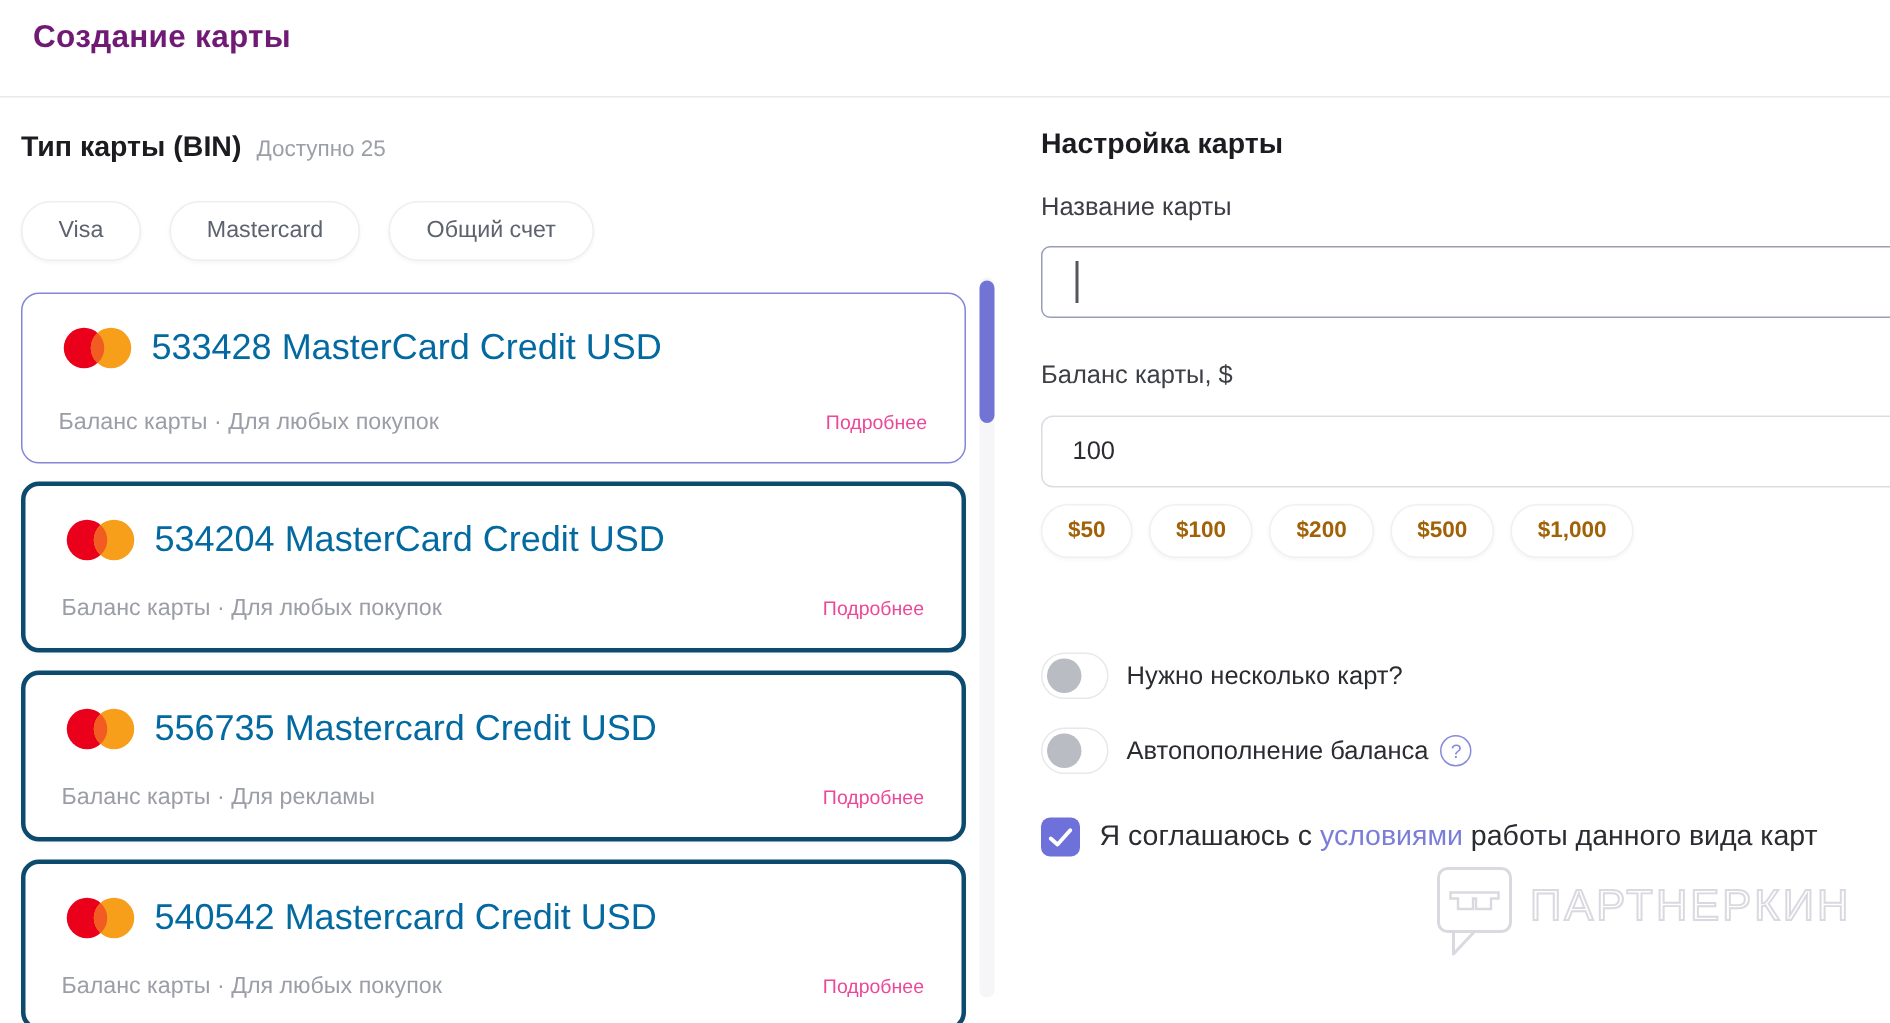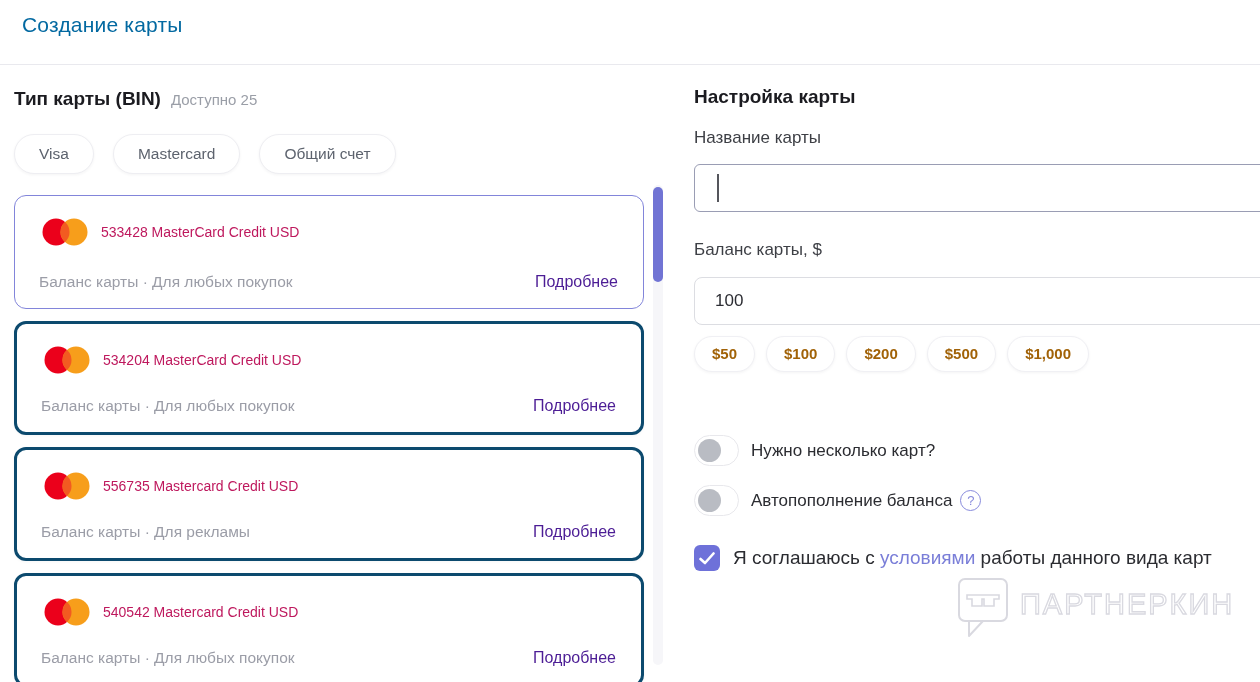--- a/index.html
+++ b/index.html
@@ -8,21 +8,21 @@
     font-family: "Liberation Sans", "DejaVu Sans", sans-serif;
     background: #ffffff;
     color: #222228;
     overflow: hidden;
   }
   .canvas { position: relative; width: 1260px; height: 682px; overflow: hidden; background:#fff; }
 
   
   .page-title {
     position: absolute; left: 22px; top: 13px;
-    font-size: 21px; font-weight: normal; color: #0369a1; letter-spacing: .2px;
+    font-size: 21px; font-weight: bold; color: #701a75; letter-spacing: .2px;
   }
   .header-divider {
     position: absolute; left: 0; top: 64px; width: 1260px; height: 1px; background: #e9e9ee;
   }
 
   
   .left-panel { position: absolute; left: 14px; top: 80px; width: 630px; }
   .section-head { display: flex; align-items: baseline; gap: 10px; margin-top: 8px; }
   .section-title { font-size: 19px; font-weight: bold; color: #1b1b20; }
   .section-sub { font-size: 15px; color: #9a9ea7; }
@@ -40,24 +40,24 @@
     width: 630px; height: 114px; margin-bottom: 12px;
     border: 3px solid #0c4a6e; border-radius: 12px; background: #fff;
     box-shadow: 0 1px 3px rgba(40,40,60,.04);
     padding: 20px 25px 17px 24px;
     display: flex; flex-direction: column; justify-content: space-between;
     cursor: pointer;
   }
   .bin-card--selected { border: 1.5px solid #8285da; box-shadow: none; }
   .card-top { display: flex; align-items: center; }
   .mc-logo { width: 46px; height: 32px; margin-left: 3px; flex: 0 0 auto; }
-  .card-title { font-size: 14px; color: #be185d; margin-left: 13px; white-space: nowrap; }
+  .card-title { font-size: 24px; color: #0369a1; margin-left: 13px; white-space: nowrap; }
   .card-bottom { display: flex; justify-content: space-between; align-items: baseline; }
   .card-subtitle { font-size: 15.5px; color: #9b9da7; }
-  .card-link { font-size: 16px; color: #4c1d95; cursor: pointer; text-decoration: none; }
+  .card-link { font-size: 13px; color: #ec4899; cursor: pointer; text-decoration: none; }
 
   .list-scrollbar {
     position: absolute; left: 653px; top: 185px; width: 10px; height: 480px;
     background: #f6f6f9; border-radius: 5px;
   }
   .list-scrollbar-thumb {
     position: absolute; left: 0; top: 2px; width: 10px; height: 95px;
     background: #7174d4; border-radius: 5px;
   }
 

